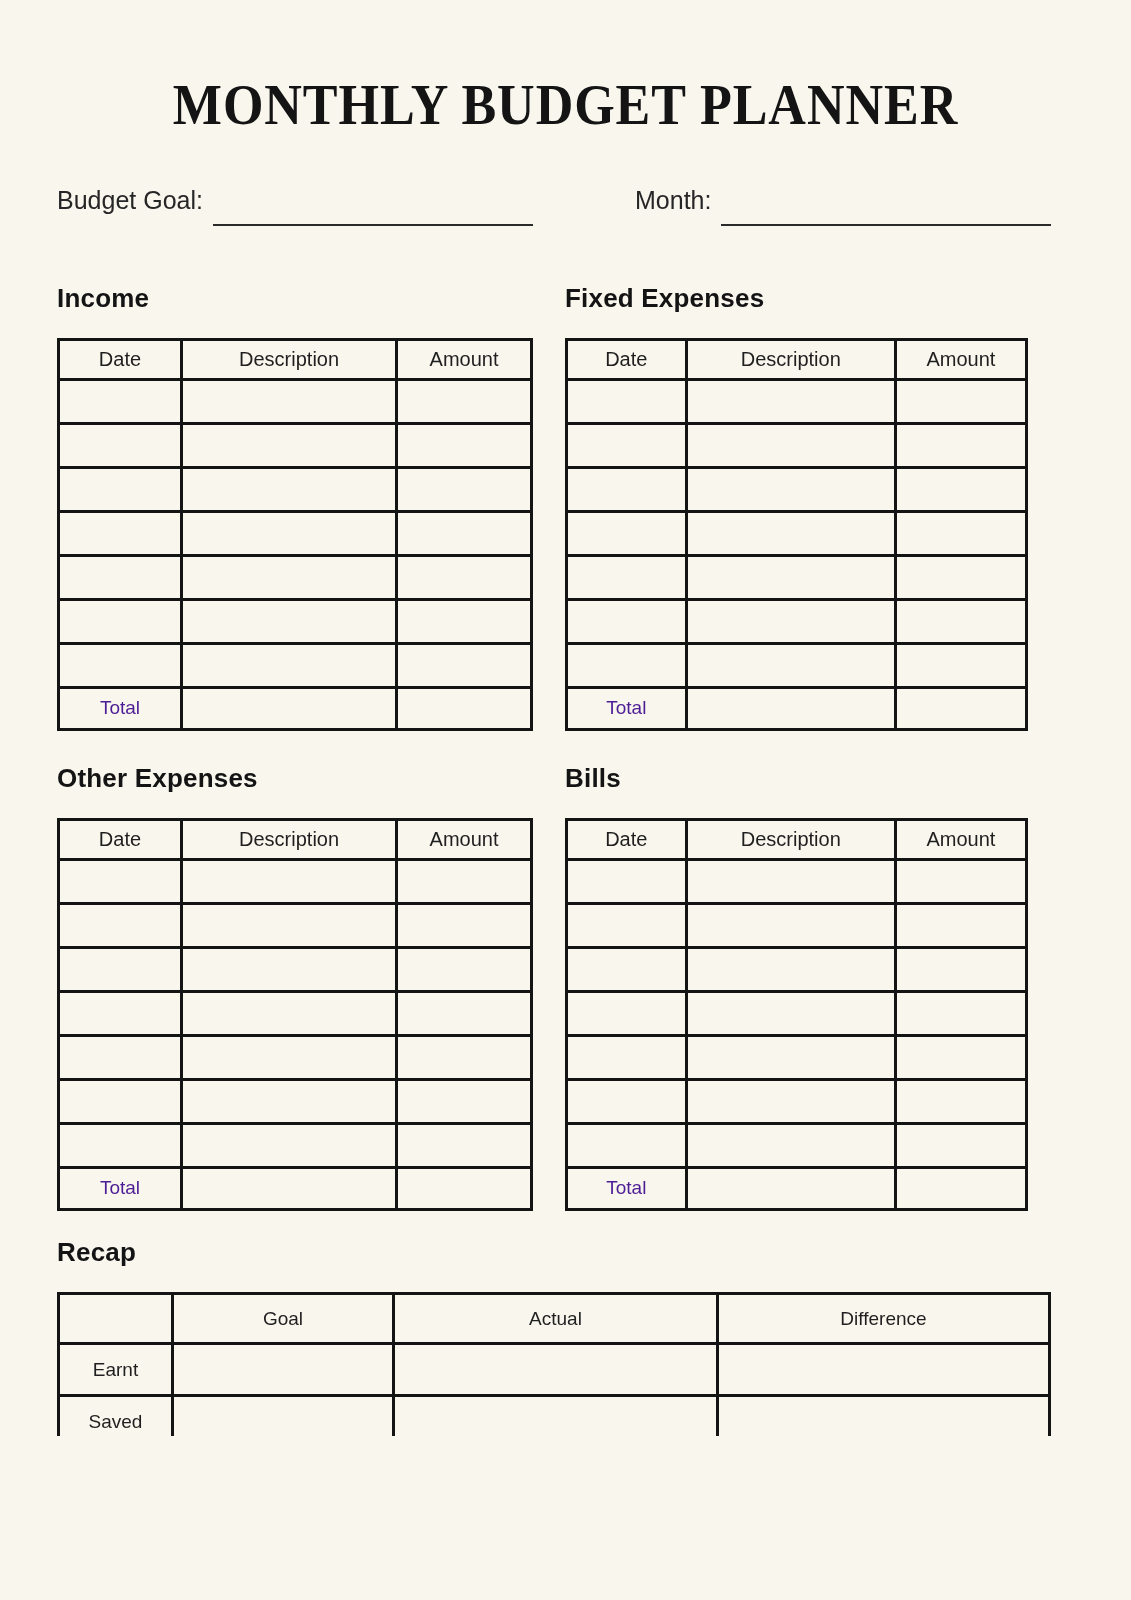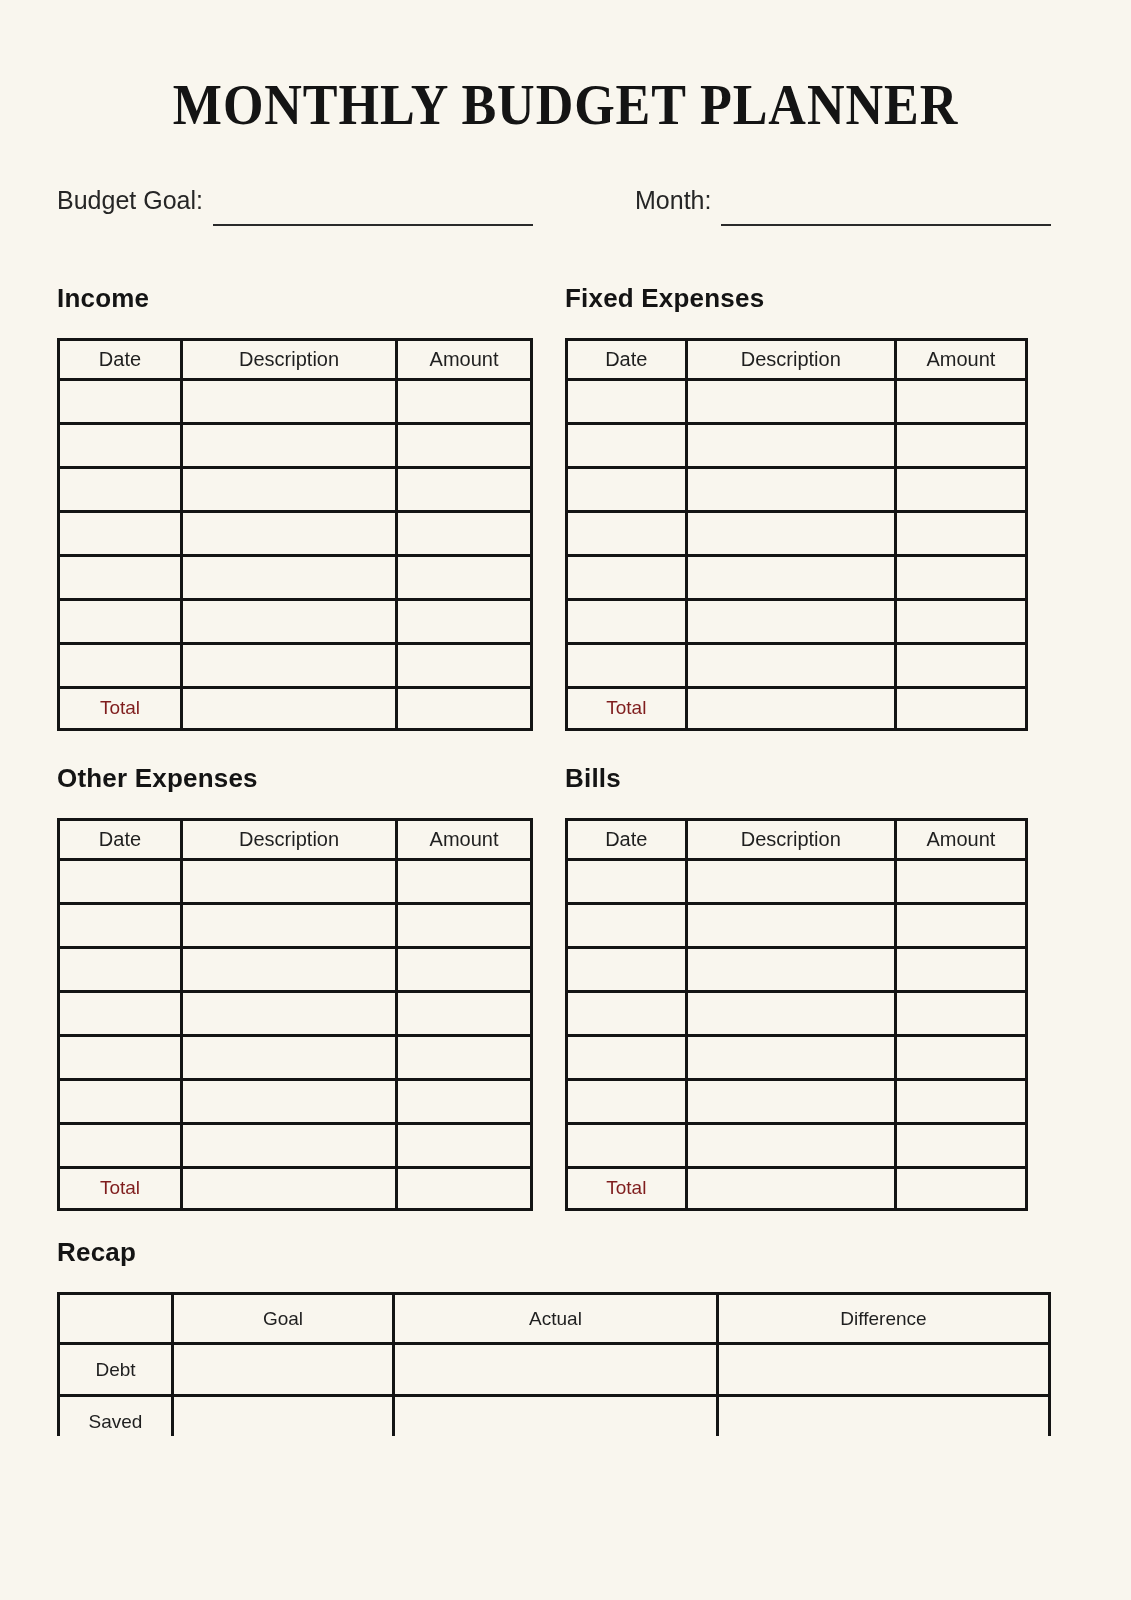--- a/index.html
+++ b/index.html
@@ -57,21 +57,21 @@
     letter-spacing: 0.2px;
     color: #141414;
     margin-bottom: 24px;
     line-height: 1.2;
   }
   table { width: 100%; border-collapse: collapse; table-layout: fixed; }
   th, td { border: 3px solid #141414; vertical-align: middle; background: transparent; }
   .planner-table th { height: 40px; font-size: 20px; font-weight: 400; text-align: center; color: #1f1f1f; }
   .planner-table td { height: 44px; }
   .planner-table .total-row td { height: 42px; }
-  .planner-table .total-label { font-size: 19px; text-align: center; color: #7f1d1d; }
+  .planner-table .total-label { font-size: 19px; text-align: center; color: #4c1d95; }
   .col-date { width: 26%; }
   .col-desc { width: 45.5%; }
   .col-amt  { width: 28.5%; }
 
   
   .recap { margin-top: 26px; }
   .recap-table th { height: 50px; font-size: 19px; font-weight: 400; text-align: center; color: #1f1f1f; }
   .recap-table td { height: 52px; }
   .recap-table .recap-label { font-size: 19px; text-align: center; color: #1f1f1f; }
   .rc0 { width: 11.5%; }
@@ -349,21 +349,21 @@
         <thead>
           <tr>
             <th></th>
             <th>Goal</th>
             <th>Actual</th>
             <th>Difference</th>
           </tr>
         </thead>
         <tbody id="recap-body">
             <tr class="recap-row">
-              <td class="recap-label">Debt</td>
+              <td class="recap-label">Earnt</td>
               <td class="cell"></td>
               <td class="cell"></td>
               <td class="cell"></td>
             </tr>
             <tr class="recap-row">
               <td class="recap-label">Saved</td>
               <td class="cell"></td>
               <td class="cell"></td>
               <td class="cell"></td>
             </tr>

